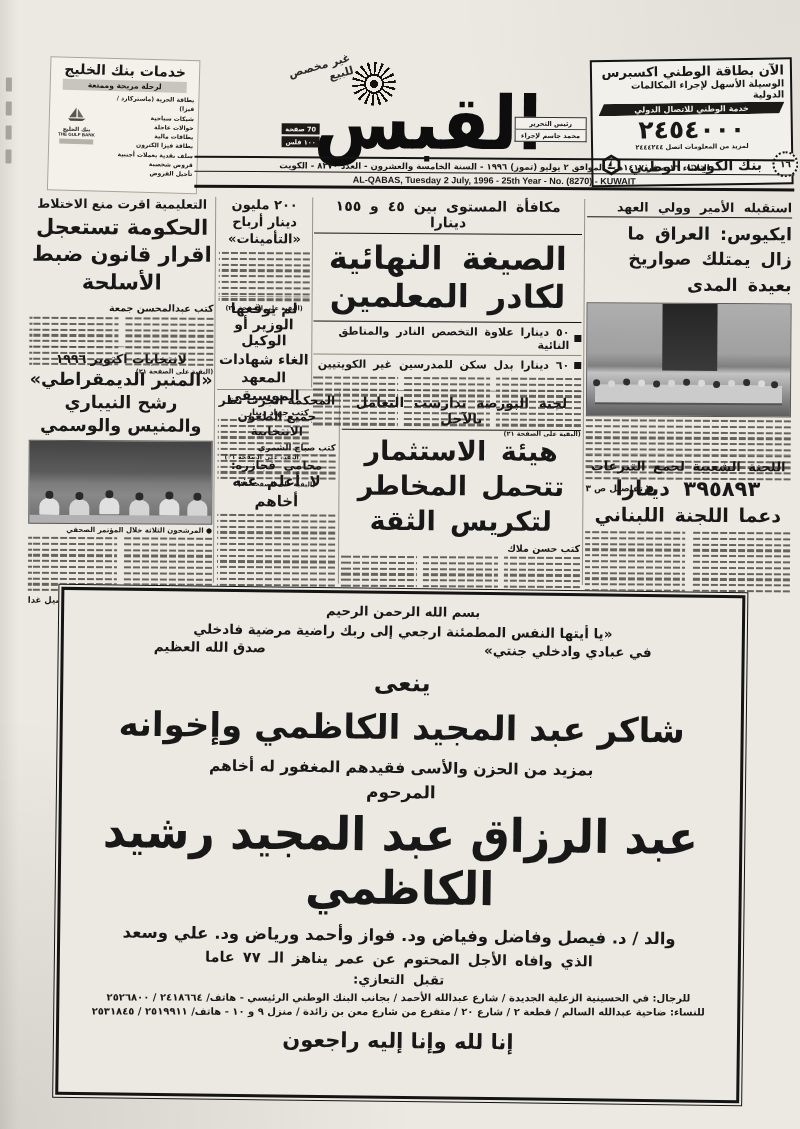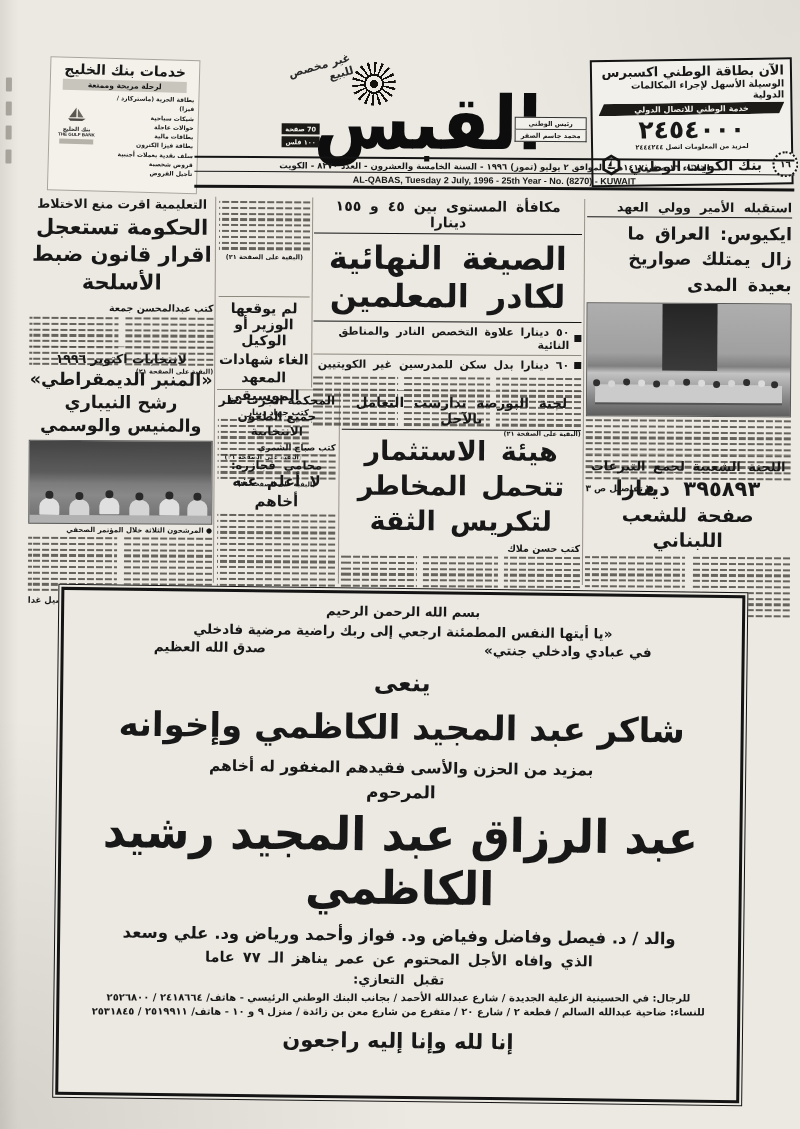--- a/index.html
+++ b/index.html
@@ -96,22 +96,22 @@
 
     <div class="abs b" style="left:270px;top:62px;width:80px;font-size:11px;transform:rotate(-16deg);color:#2a2a2a;">غير مخصص للبيع</div>
 
     <div class="abs" style="left:349px;top:62px;width:44px;height:44px;border-radius:50%;
       background:radial-gradient(circle, #14120f 0 4px, #ece9e2 4px 8px, #14120f 8px 10px, rgba(0,0,0,0) 10px),
                  repeating-conic-gradient(#14120f 0deg 7deg, #ece9e2 7deg 20deg);"></div>
 
     <div class="abs b ctr" style="left:275px;top:88px;width:300px;font-size:70px;line-height:1.0;transform:scaleY(1.06);color:#0d0d0d;">القبس</div>
 
     <div class="abs" style="left:512px;top:116px;width:72px;font-size:6.5px;font-weight:bold;text-align:center;">
-      <div style="border:1px solid #333;background:#f2f0ea;padding:1.5px 0;">رئيس الوطني</div>
-      <div style="border:1px solid #333;border-top:none;background:#f2f0ea;padding:1.5px 0;">محمد جاسم الصقر</div>
+      <div style="border:1px solid #333;background:#f2f0ea;padding:1.5px 0;">رئيس التحرير</div>
+      <div style="border:1px solid #333;border-top:none;background:#f2f0ea;padding:1.5px 0;">محمد جاسم لإجراء</div>
     </div>
 
     <div class="abs" style="left:279px;top:124px;width:38px;font-size:6.5px;font-weight:bold;text-align:center;color:#f4f2ec;">
       <div style="background:#1c1a17;padding:1.5px 0;">70 صفحة</div>
       <div style="background:#1c1a17;padding:1.5px 0;margin-top:2px;">١٠٠ فلس</div>
     </div>
 
     <div class="abs" style="left:588px;top:57px;width:202px;height:127px;border:2px solid #141414;background:#f2f0ea;transform:rotate(-1.2deg);box-sizing:border-box;padding:3px 6px;">
       <div class="b" style="font-size:13px;text-align:right;">الآن بطاقة الوطني اكسبرس</div>
       <div class="b" style="font-size:9.5px;text-align:right;">الوسيلة الأسهل لإجراء المكالمات الدولية</div>
@@ -173,20 +173,21 @@
       </div>
       <div class="b" style="font-size:7px;margin-top:2px;">● <span>المرشحون الثلاثة خلال المؤتمر الصحفي</span></div>
       <div class="cols" style="margin-top:3px;">
         <div class="tl2" style="height:56px;"></div>
         <div class="tl2" style="height:56px;background-position:4px 0;"></div>
       </div>
       <div class="note" style="font-size:8.5px;text-align:left;margin-top:2px;">● <span>التفاصيل غدا</span></div>
     </div>
 
     <div class="abs" style="left:217px;top:198px;width:91px;">
+      <div class="story-head ctr" style="font-size:13px;">٢٠٠ مليون دينار أرباح «التأمينات»</div>
       <div class="tl2" style="height:50px;margin-top:4px;"></div>
       <div class="note ctr" style="font-size:6.5px;margin-top:2px;">(البقية على الصفحة ٢١)</div>
     </div>
 
     <div class="abs" style="left:217px;top:301px;width:91px;">
       <div class="kicker ctr" style="font-size:14px;">لم يوقعها الوزير أو الوكيل</div>
       <div class="story-head ctr" style="font-size:14px;margin-top:2px;">الغاء شهادات المعهد الموسيقي</div>
       <div class="b" style="font-size:8.5px;margin-top:2px;">كتب جهاد دينار</div>
       <div class="tl2" style="height:34px;margin-top:2px;"></div>
       <div class="note ctr" style="font-size:6.5px;">(البقية على الصفحة ٢١)</div>
@@ -248,21 +249,21 @@
       <div class="cols" style="margin-top:3px;">
         <div class="tl2" style="height:58px;"></div>
         <div class="tl2" style="height:58px;background-position:3px 0;"></div>
         <div class="tl2" style="height:58px;background-position:6px 0;"></div>
       </div>
     </div>
 
     <div class="abs" style="left:585px;top:457px;width:205px;">
       <div class="kicker ctr" style="font-size:13px;word-spacing:3px;">اللجنة الشعبية لجمع التبرعات</div>
       <div class="story-head ctr" style="font-size:21px;word-spacing:6px;margin-top:2px;">٣٩٥٨٩٣ دينارا</div>
-      <div class="story-head ctr" style="font-size:19px;word-spacing:3px;">صفحة للشعب اللبناني</div>
+      <div class="story-head ctr" style="font-size:19px;word-spacing:3px;">دعما اللجنة اللبناني</div>
       <div class="cols" style="margin-top:4px;">
         <div class="tl2" style="height:62px;"></div>
         <div class="tl2" style="height:62px;background-position:4px 0;"></div>
       </div>
       <div class="note ctr" style="font-size:6.5px;margin-top:2px;">(البقية على الصفحة ٢١)</div>
     </div>
 
     <div class="abs obit" style="left:57px;top:588px;width:690px;height:514px;box-sizing:border-box;transform:rotate(.35deg);">
       <div class="obit-inner">
         <div class="b" style="font-size:13px;">بسم الله الرحمن الرحيم</div>

